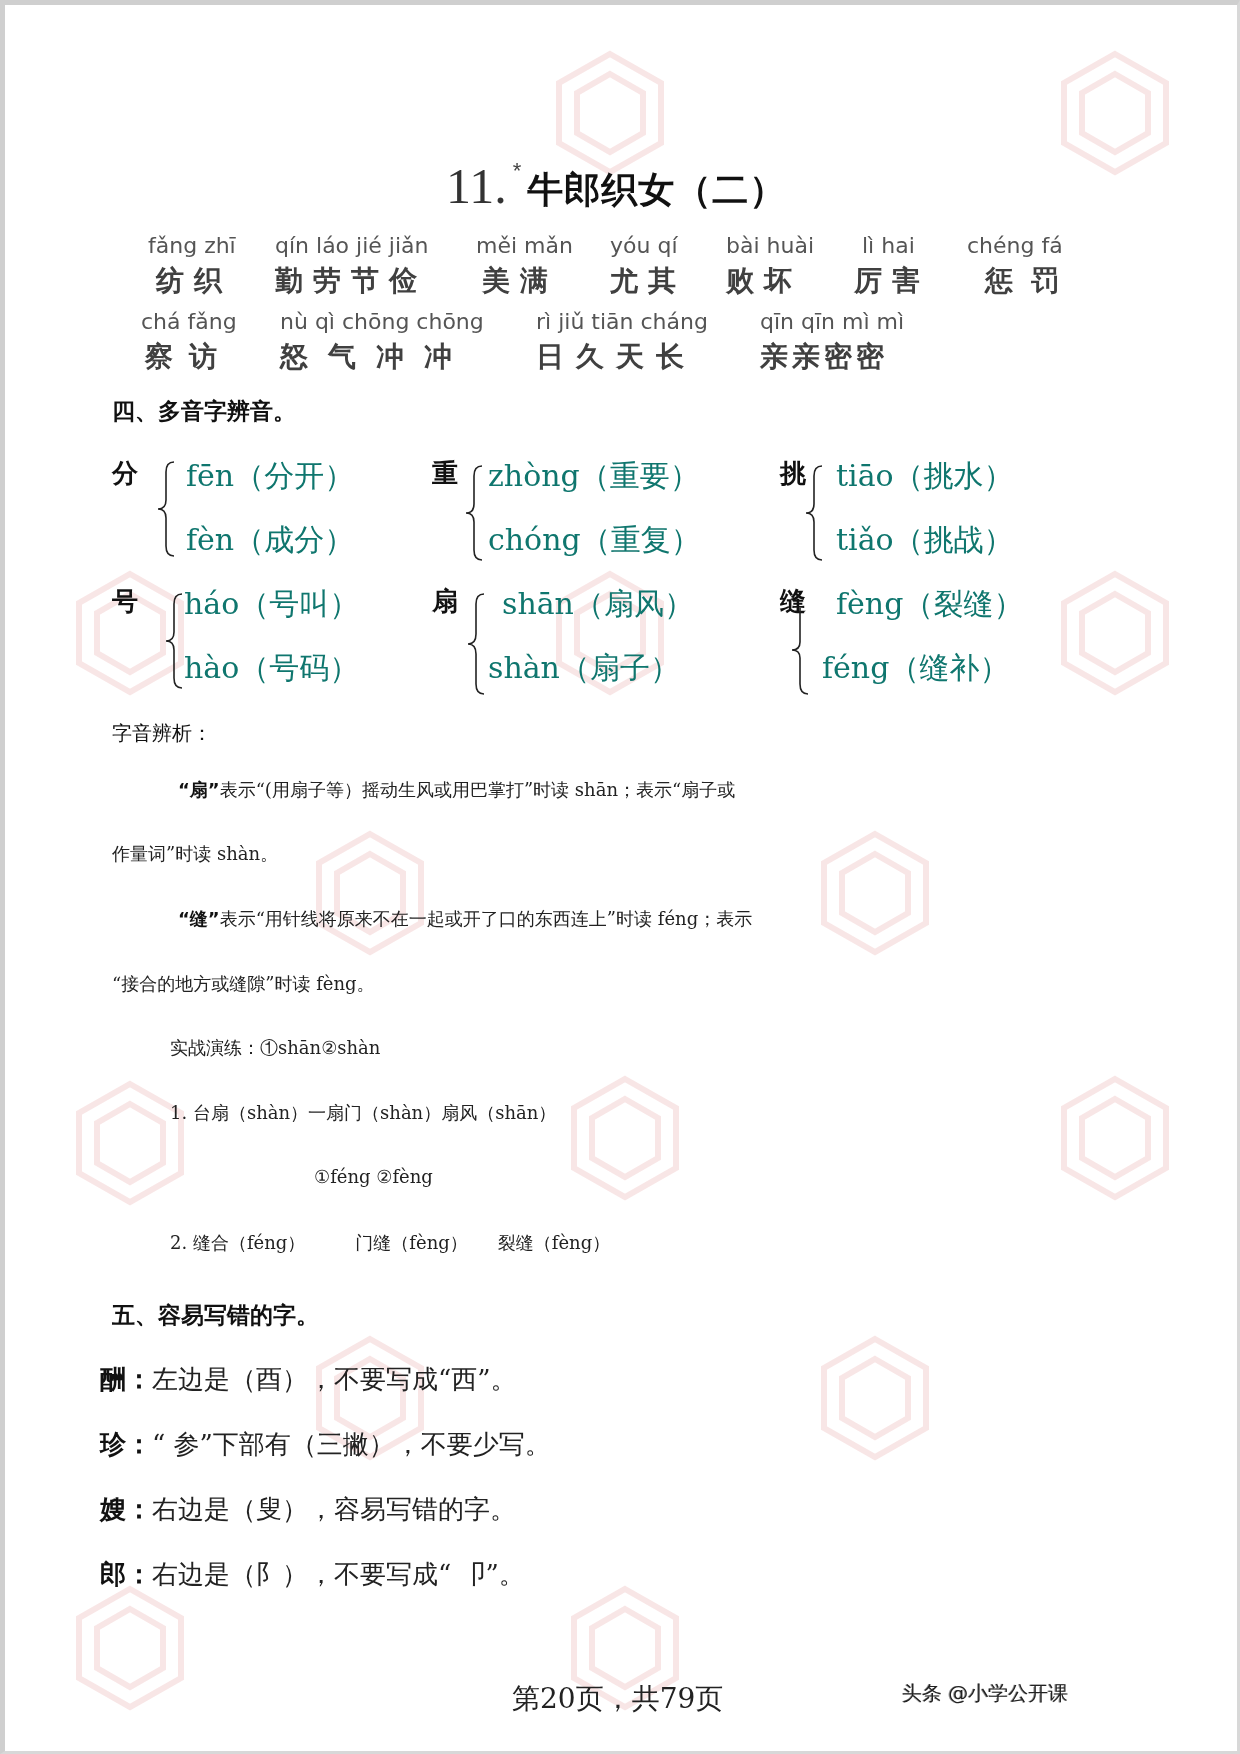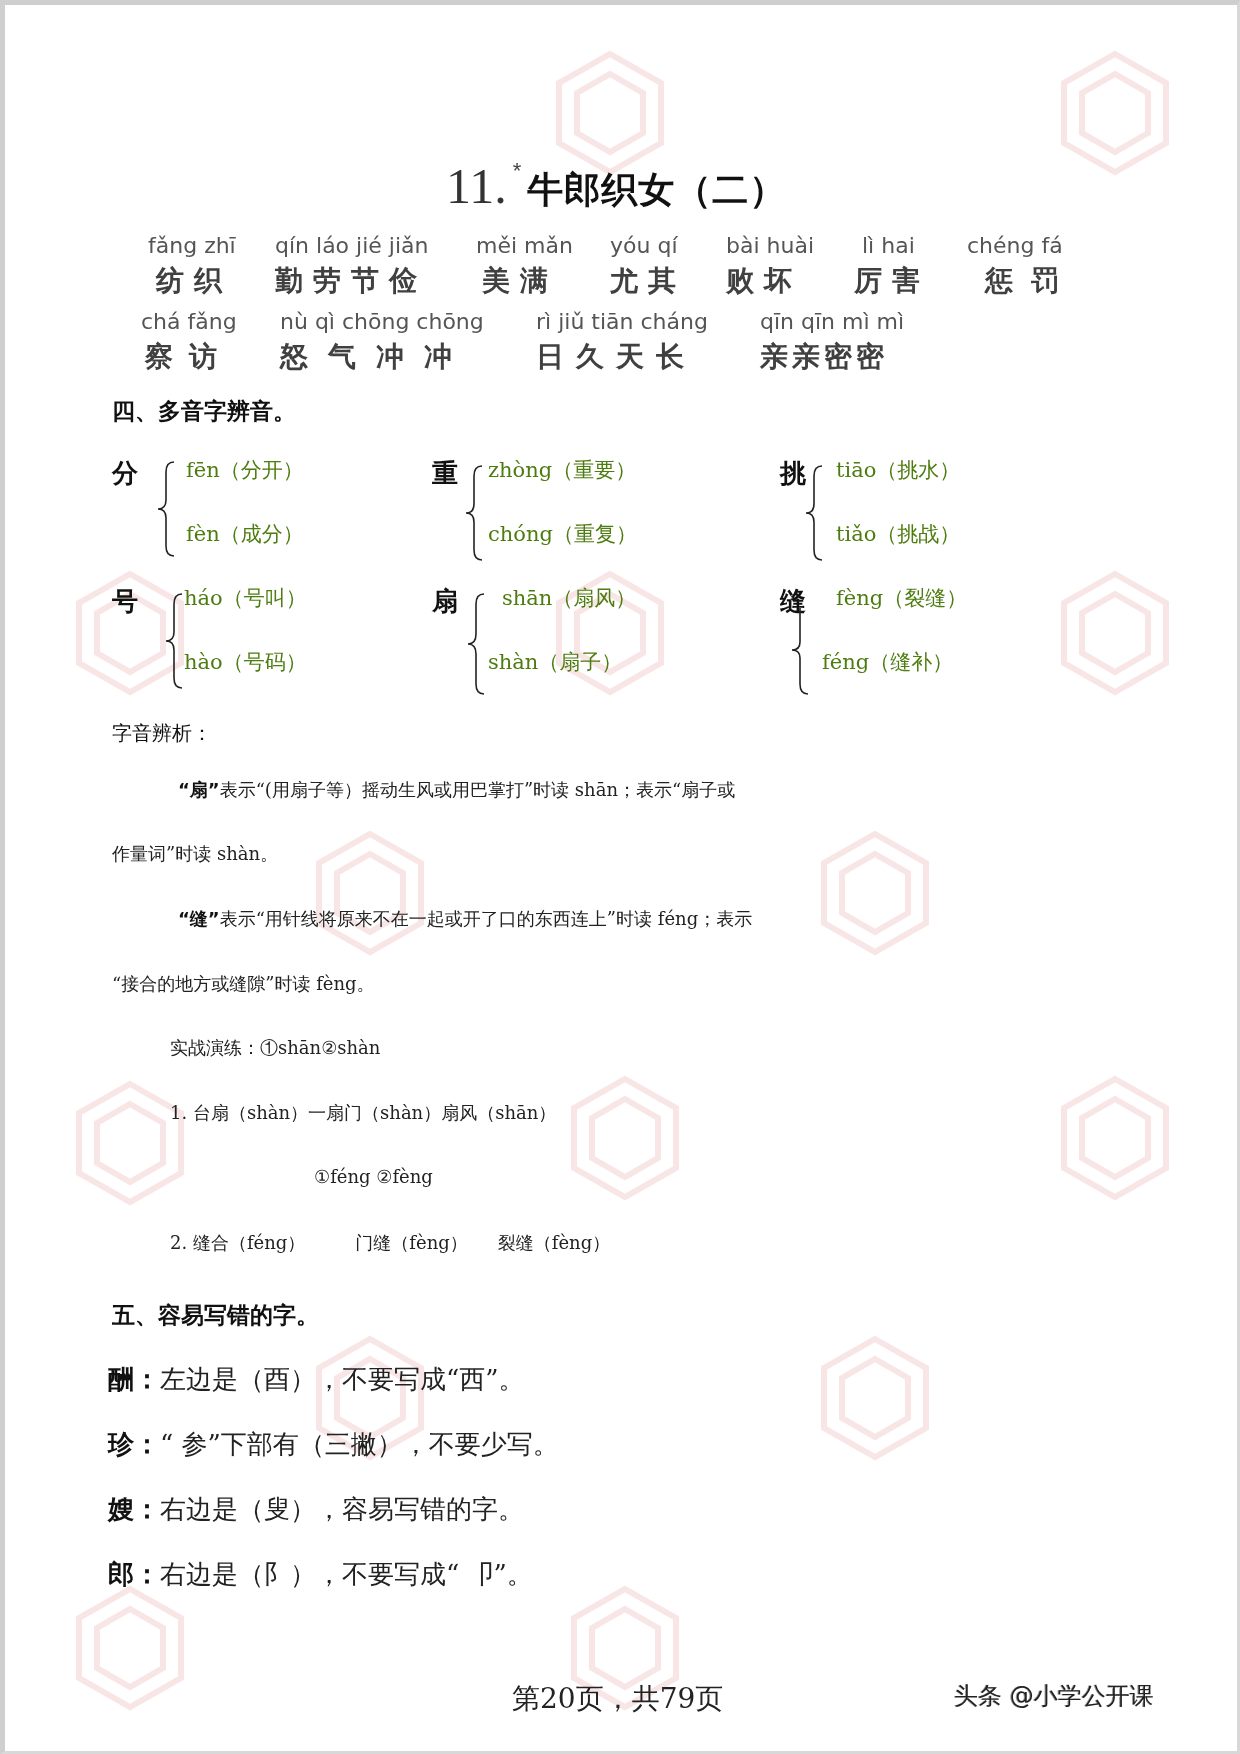--- a/index.html
+++ b/index.html
@@ -26,31 +26,31 @@
   .vword { position:absolute; text-align:left; white-space:nowrap; }
   .vword .py { font-family:"DejaVu Sans", sans-serif; font-size:22px; color:#555; height:30px; line-height:30px; }
   .vword .hz { font-family:"DejaVu Sans", sans-serif; font-size:28px; color:#404040; height:40px; line-height:40px; letter-spacing:10px;font-weight:bold; }
 
   .section-h {
     position:absolute; font-family:"DejaVu Sans", sans-serif; font-weight:bold; font-size:23px; color:#111; white-space:nowrap;
   }
   .poly { position:absolute; height:130px; }
   .poly .ch { position:absolute; left:0; top:0; font-family:"DejaVu Sans", sans-serif; font-weight:bold; font-size:26px; color:#111; }
   .poly .brace { position:absolute; }
-  .poly .r { position:absolute; font-size:21px; white-space:nowrap; color:#4d7c0f; }
+  .poly .r { position:absolute; font-size:30px; white-space:nowrap; color:#0f766e; }
 
   .para { position:absolute; font-size:18px; white-space:nowrap; color:#222; }
   .para b { font-family:"DejaVu Sans", sans-serif; font-weight:bold; color:#111; }
   .note-h { position:absolute; font-family:"DejaVu Sans", sans-serif; font-weight:normal; font-size:20px; color:#111; }
 
-  .err { position:absolute; left:108px; font-size:26px; white-space:nowrap; color:#222; }
+  .err { position:absolute; left:100px; font-size:26px; white-space:nowrap; color:#222; }
   .err .k { font-family:"DejaVu Sans", sans-serif; font-weight:bold; color:#111; }
 
   .footer-page { position:absolute; left:512px; top:1680px; font-size:28px; color:#222; white-space:nowrap; }
-  .footer-src { position:absolute; left:954px; top:1680px; font-family:"DejaVu Sans", sans-serif; font-size:24px; color:#222; white-space:nowrap;
+  .footer-src { position:absolute; left:902px; top:1680px; font-family:"DejaVu Sans", sans-serif; font-size:20px; color:#222; white-space:nowrap;
     text-shadow:1px 1px 0 #fff, -1px 0 0 #999; }
 </style>
 </head>
 <body>
 
 <div class="frame"></div>
 
 <svg class="wm" style="left:555px;top:50px" viewBox="0 0 110 126">
     <g fill="none" stroke="#f3d2d2" stroke-width="6">
       <polygon points="55,4 106,33 106,93 55,122 4,93 4,33"></polygon>

